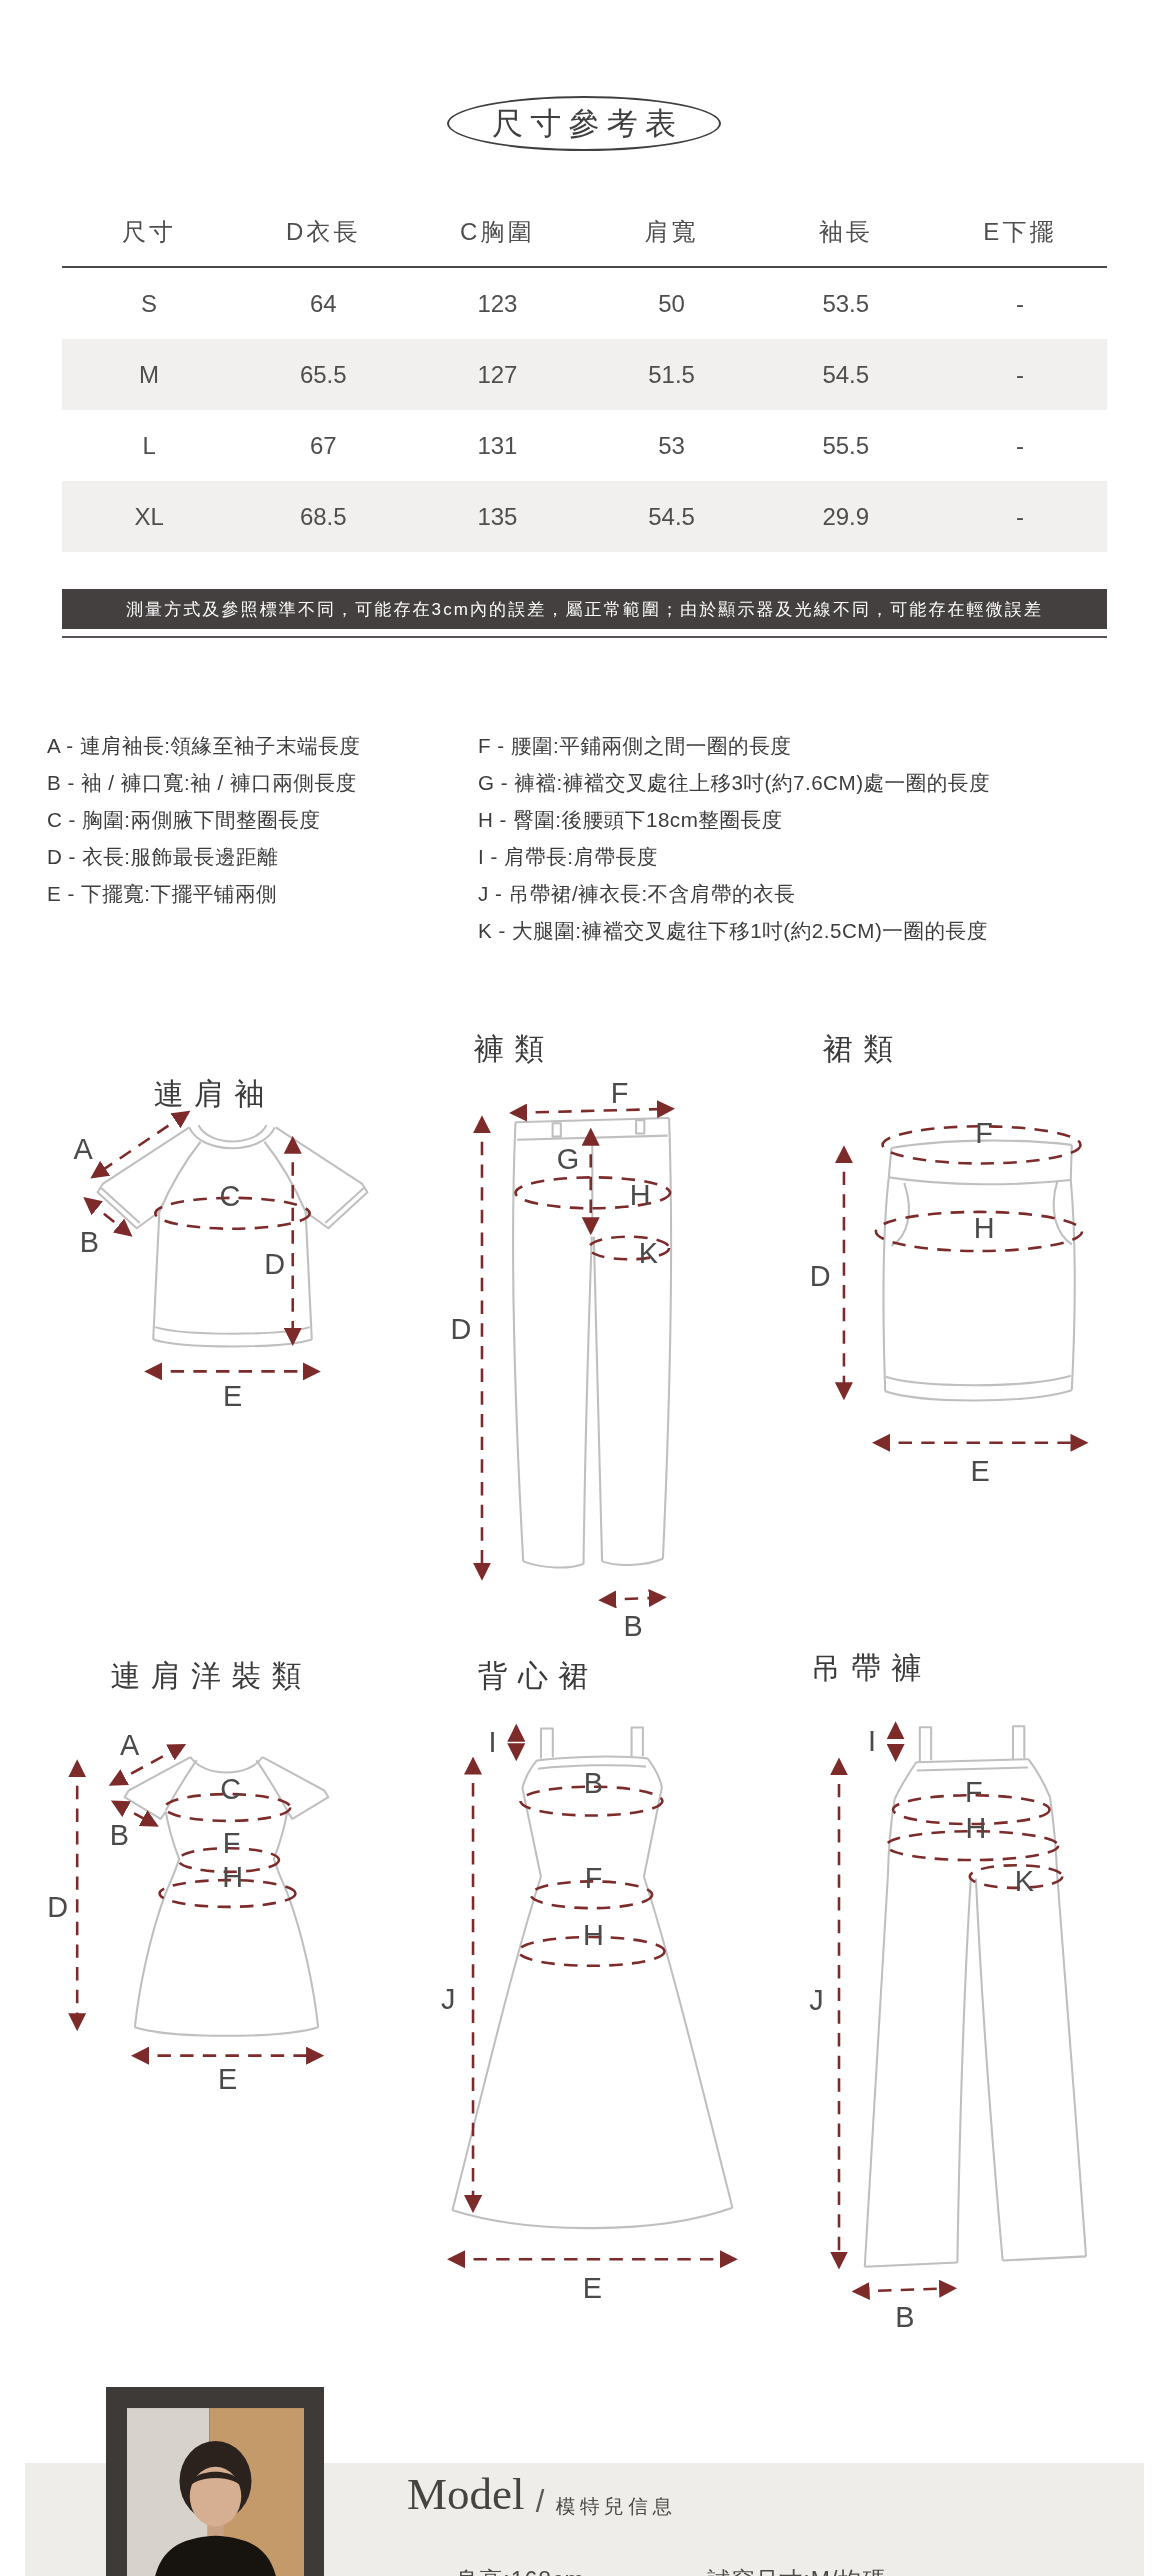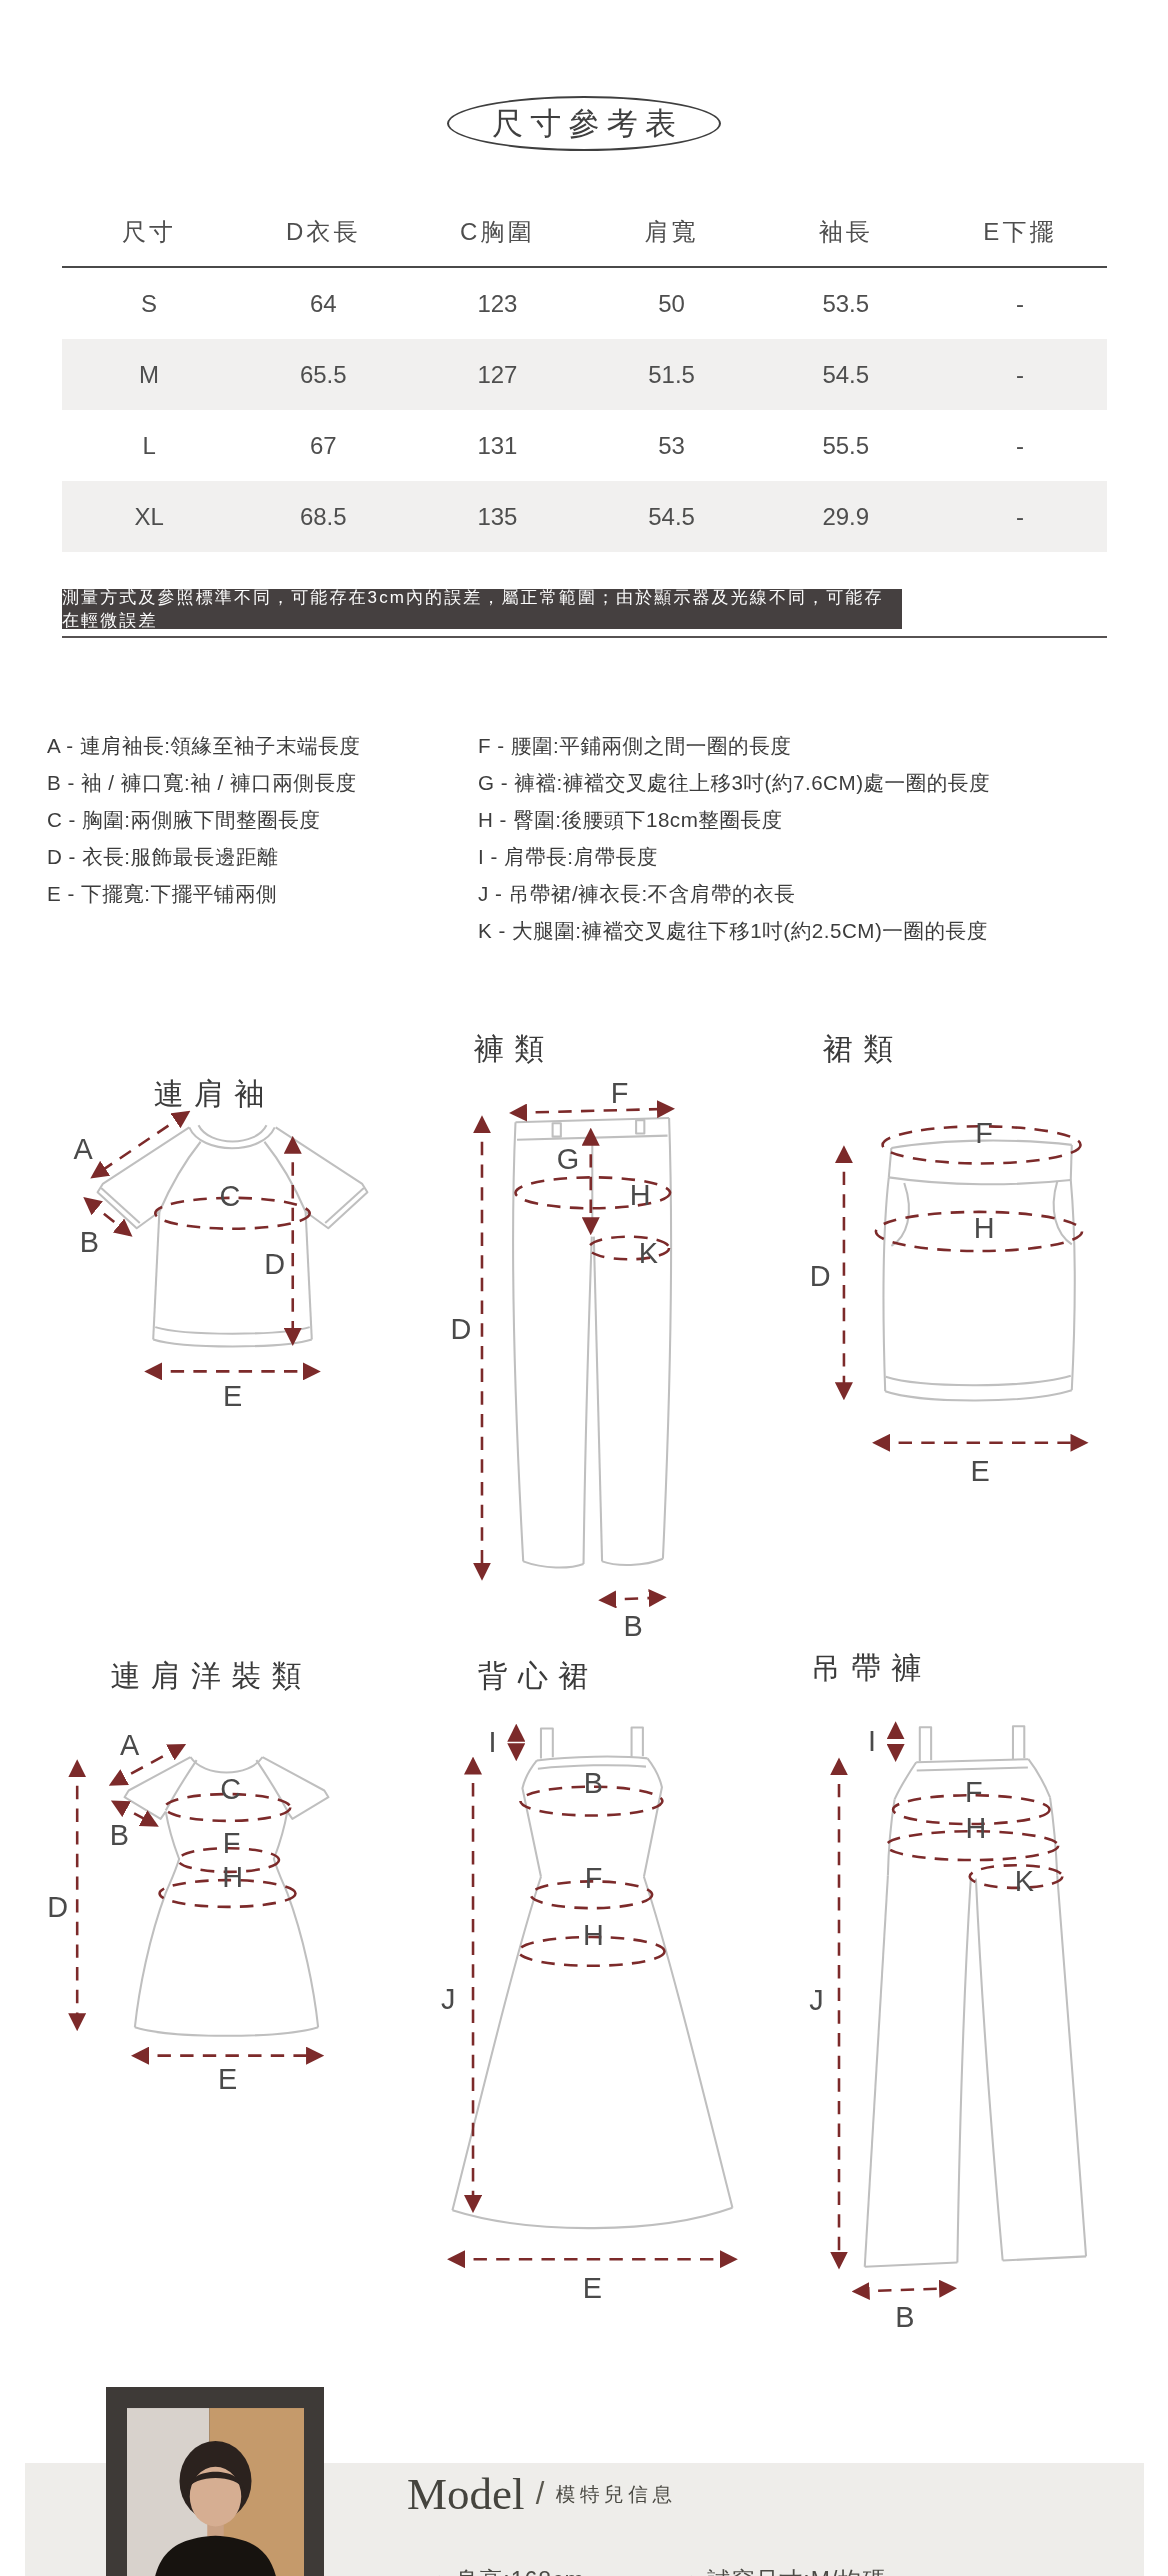--- a/index.html
+++ b/index.html
@@ -13,21 +13,21 @@
     color:#3f3f3f;padding-left:7.2px;box-sizing:border-box;}
 
   
   .tbl{left:62px;top:197px;width:1045px;}
   .trow{display:flex;width:100%;height:71px;align-items:center;}
   .trow.head{height:69px;border-bottom:2.1px solid #4a4a4a;font-size:23px;letter-spacing:3.1px;color:#3f3f3f;}
   .trow.stripe{background:#f1f0ef;}
   .tcell{flex:1 1 0;text-align:center;font-size:24px;color:#4e4e4e;}
 
   
-  .notice{left:62px;top:589px;width:840px;height:40px;background:#454040;color:#fdfdfd;
+  .notice{left:62px;top:589px;width:1045px;height:40px;background:#454040;color:#fdfdfd;
     display:flex;align-items:center;justify-content:center;font-size:17px;letter-spacing:2.1px;}
   .notice-line{left:62px;top:636px;width:1045px;height:1.5px;background:#565252;}
 
   
   .defs{font-size:20.6px;line-height:37px;color:#3c3c3c;letter-spacing:0.5px;white-space:nowrap;}
   .defs-left{left:47px;top:727px;}
   .defs-right{left:478px;top:727px;}
 
   
   .dia-head{height:37px;display:flex;align-items:center;justify-content:center;
@@ -35,21 +35,21 @@
 
   svg{position:absolute;overflow:visible;}
   .g{fill:none;stroke:#bfbfbf;stroke-width:4;stroke-linejoin:round;}
   .m{fill:none;stroke:#7c2a2a;stroke-width:5;stroke-dasharray:26 18;}
   .lbl{fill:#4a4a4a;font-size:56px;text-anchor:middle;font-family:"Liberation Sans",sans-serif;}
 
   
   .band{left:25px;top:2463px;width:1119px;height:228px;background:#eeedea;}
   .frame{left:106px;top:2387px;width:218px;height:275px;background:#3e3a37;}
   .photo{position:absolute;left:20.6px;top:20.6px;width:177px;height:174px;overflow:hidden;}
-  .model-head{left:407px;top:2468px;display:flex;align-items:center;gap:11.3px;}
+  .model-head{left:407px;top:2468px;display:flex;align-items:flex-end;gap:11.3px;}
   .model-head .en{font-family:"Liberation Serif",serif;font-size:45px;color:#45443e;}
   .model-head .sep{font-size:31px;color:#5a584f;font-weight:300;}
   .model-head .cn{font-size:19.6px;letter-spacing:4.6px;color:#4a4943;}
   .info{display:flex;align-items:center;font-size:23px;color:#4b4a45;letter-spacing:1px;}
   .bullet{font-size:14.4px;margin-right:9.3px;color:#3f3f3f;}
 </style>
 </head>
 <body>
 
 <div class="page">

